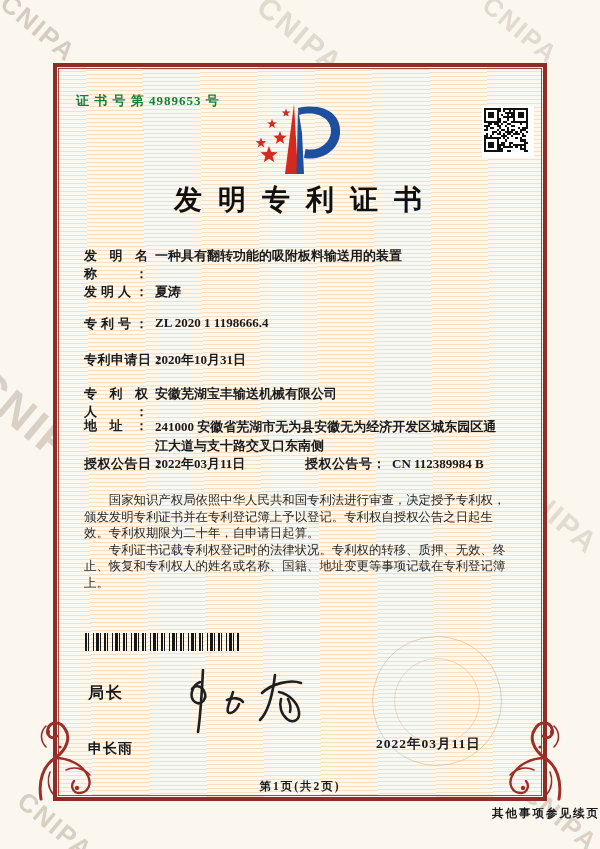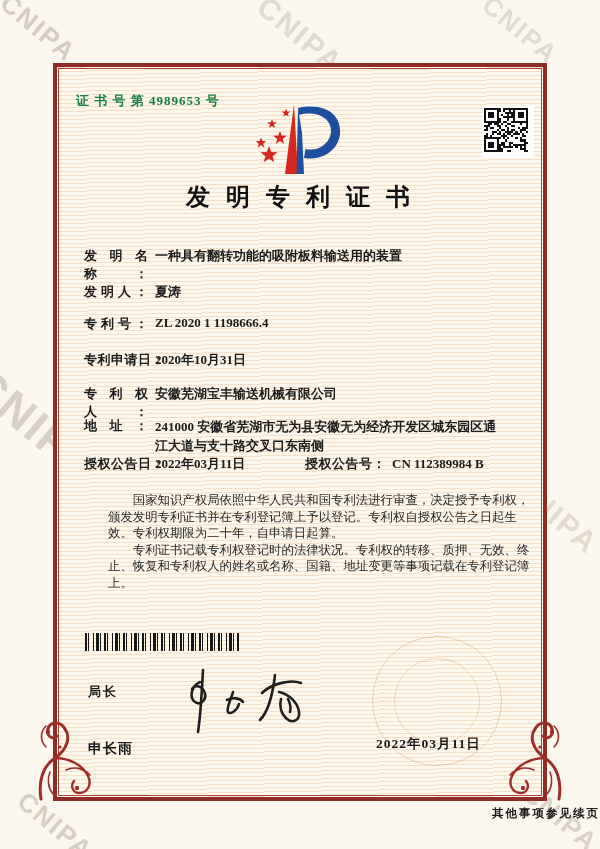--- a/index.html
+++ b/index.html
@@ -40,48 +40,48 @@
   .rosette{position:absolute;border-radius:50%;pointer-events:none;z-index:3;}
   .rosette.outer{left:372px;top:636px;width:128px;height:128px;border:1px solid rgba(205,160,115,0.45);}
   .rosette.inner{left:394px;top:658px;width:84px;height:84px;border:1px solid rgba(205,160,115,0.38);}
   
   .content{position:absolute;inset:0;z-index:4;}
   .cert-no{position:absolute;left:76px;top:92px;font-size:13px;letter-spacing:1px;color:#15803d;font-weight:600;}
   .logo{position:absolute;left:252px;top:101px;width:92px;height:78px;}
   .qr{position:absolute;left:482px;top:106px;width:48px;height:48px;background:#fff;padding:2px;}
   .title{
     position:absolute;left:0;top:181px;width:100%;
-    text-align:center;font-size:24px;font-weight:700;
+    text-align:center;font-size:28px;font-weight:700;
     letter-spacing:16px;padding-left:12px;box-sizing:border-box;color:#101010;
   }
   .row{position:absolute;left:84px;font-size:13px;font-weight:600;}
   .lbl{display:inline-block;width:64px;text-align:justify;text-align-last:justify;}
   .lbl.natural{width:auto;text-align-last:auto;letter-spacing:0.5px;}
   .val{position:absolute;left:71px;top:0;white-space:nowrap;}
   .val.wrap{white-space:normal;width:345px;line-height:19px;}
   .r1{top:247px;} .r2{top:283px;} .r3{top:315px;} .r4{top:351px;}
   .r5{top:385px;} .r6{top:417px;} .r7{top:455px;}
   .pair2{position:absolute;left:221px;top:0;white-space:nowrap;}
   .pair2 .val2{margin-left:6px;}
   .body-text{
     position:absolute;left:84px;top:492px;width:433px;
-    font-size:12.4px;line-height:16.6px;color:#262626;font-weight:500;margin-left:24px;
+    font-size:12.4px;line-height:16.6px;color:#262626;font-weight:500;
   }
   .body-text p{margin:0;text-indent:2em;}
   .barcode{
     position:absolute;left:85px;top:633px;width:154px;height:18px;
     background:
       repeating-linear-gradient(90deg,
         #161616 0 2px, rgba(0,0,0,0) 2px 3px,
         #161616 3px 4px, rgba(0,0,0,0) 4px 8px,
         #161616 8px 9px, rgba(0,0,0,0) 9px 11px,
         #161616 11px 14px, rgba(0,0,0,0) 14px 15px,
         #161616 15px 16px, rgba(0,0,0,0) 16px 19px);
   }
-  .role{position:absolute;left:88px;top:683px;font-size:13px;font-weight:700;letter-spacing:2px;}
+  .role{position:absolute;left:88px;top:683px;font-size:16px;font-weight:700;letter-spacing:2px;}
   .signer{position:absolute;left:88px;top:740px;font-size:14px;font-weight:700;letter-spacing:1px;}
   .signature{position:absolute;left:170px;top:666px;width:150px;height:74px;}
   .date{position:absolute;left:376px;top:735px;font-size:13.5px;font-weight:600;letter-spacing:1px;}
   .page-num{position:absolute;left:0;top:779px;width:100%;text-align:center;font-size:11.5px;letter-spacing:2px;font-weight:600;}
   .note{position:absolute;left:0;top:806px;width:100%;text-align:right;font-size:11.5px;letter-spacing:2px;font-weight:600;}
   .flourish{position:absolute;width:68px;height:92px;z-index:5;}
   .fl-left{left:35px;top:709px;}
   .fl-right{left:497px;top:709px;transform:scaleX(-1);}
 </style>
 </head>
@@ -334,20 +334,21 @@
         <path d="M57,34 C63,31 70,32 73,36"></path>
         <path d="M92,27 C101,18 120,13 131,17"></path>
         <path d="M105,9 C103,26 99,45 90,54"></path>
         <path d="M109,26 C119,28 128,37 129,46 C130,54 123,58 117,53 C111,48 109,40 111,33"></path>
         <path d="M118,33 C120,37 121,42 120,46"></path>
       </svg>
     </div>
 
     <div class="date">2022年03月11日</div>
 
+    <div class="page-num">第1页(共2页)</div>
     <div class="note">其他事项参见续页</div>
 
     <svg class="flourish fl-left" viewBox="0 0 68 92" fill="none" stroke="#9b2f2a" stroke-linecap="round">
       <path stroke-width="3" d="M6,90 C3,72 8,57 20,49 C32,41 36,28 30,20 C26,12 15,12 13,20 C11,27 17,31 22,27"></path>
       <path stroke-width="2.4" d="M20,49 C33,49 47,55 53,67 C57,75 53,84 44,84 C38,84 35,77 39,72"></path>
       <path stroke-width="1.6" d="M11,38 C5,32 5,23 11,17"></path>
       <path stroke-width="1.6" d="M31,61 C39,57 48,59 55,66"></path>
       <path stroke-width="1.6" d="M15,63 C12,70 13,79 18,85"></path>
       <circle cx="13" cy="23" r="2.2" fill="#9b2f2a" stroke="none"></circle>
       <circle cx="42" cy="79" r="2.2" fill="#9b2f2a" stroke="none"></circle>

